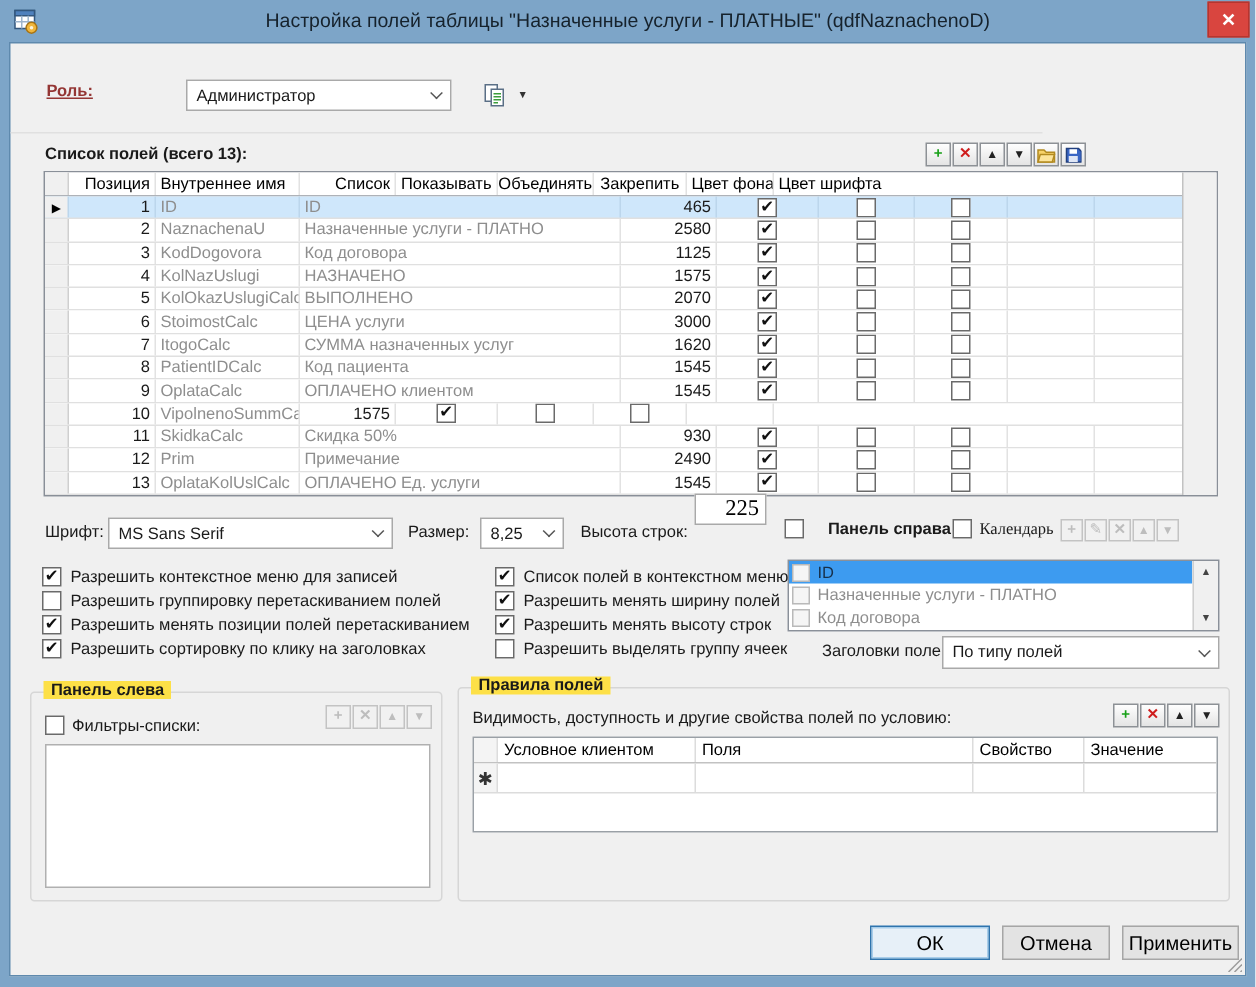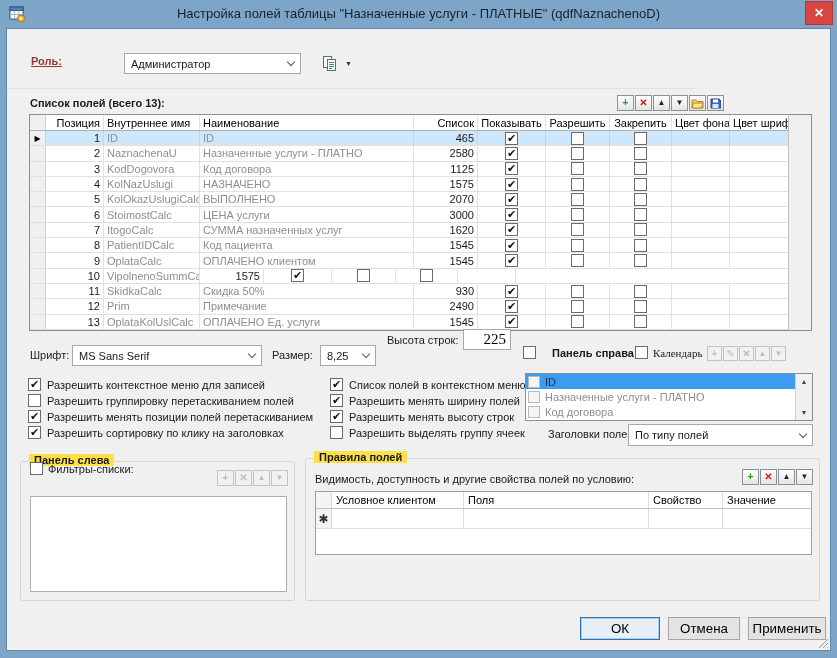--- a/index.html
+++ b/index.html
@@ -177,24 +177,23 @@
         </svg>
       </button>
     </div>
 
     <div class="fl-panel">
       <div class="grid">
         <div id="grid-head">
             <div class="gc c0 hc"></div>
             <div class="gc c1 hc num">Позиция</div>
             <div class="gc c2 hc">Внутреннее имя</div>
-            <div class="gc c3 hc">Наименование</div>
             <div class="gc c4 hc num">Список</div>
             <div class="gc c5 hc">Показывать</div>
-            <div class="gc c6 hc">Разрешить</div>
+            <div class="gc c6 hc">Объединять</div>
             <div class="gc c7 hc">Закрепить</div>
             <div class="gc c8 hc">Цвет фона</div>
             <div class="gc c9 hc">Цвет шрифта</div>
           </div>
         <div id="grid-body">
             <div class="grow sel">
               <div class="gc c0 mark">▶</div>
               <div class="gc c1 num">1</div>
               <div class="gc c2 gray">ID</div>
               <div class="gc c3 gray">ID</div>
@@ -434,21 +433,21 @@
     <div class="lbl" style="left:24px;top:321px;">Шрифт:</div>
     <div class="combo combo-font">
       <span>MS Sans Serif</span>
       <span class="chev"></span>
     </div>
     <div class="lbl" style="left:266px;top:321px;">Размер:</div>
     <div class="combo combo-size">
       <span>8,25</span>
       <span class="chev"></span>
     </div>
-    <div class="lbl" style="left:381px;top:306px;">Высота строк:</div>
+    <div class="lbl" style="left:381px;top:321px;">Высота строк:</div>
     <input class="rowh-input" value="225" style="">
 
     <div class="cbrow" style="left:517px;top:318px;font-weight:bold;gap:16px;">
       <span class="cb" id="cb-panel"></span>
       <span>Панель справа</span>
     </div>
     <div class="cbrow" style="left:629px;top:318px;font-family:Liberation Serif, serif;">
       <span class="cb" id="cb-calendar"></span>
       <span>Календарь</span>
     </div>
@@ -528,21 +527,21 @@
           <span>Разрешить менять высоту строк</span>
         </div>
         <div class="opt">
           <span class="cb"></span>
           <span>Разрешить выделять группу ячеек</span>
         </div>
       </div>
 
     <div class="group group-left">
       <div class="gtitle">Панель слева</div>
-      <div class="cbrow" style="left:9px;top:0;">
+      <div class="cbrow" style="left:9px;top:15px;">
         <span class="cb" id="cb-filters"></span>
         <span>Фильтры-списки:</span>
       </div>
       <div class="toolbar gl-toolbar">
         <button class="tb dis">
             <span class="g-add">+</span>
           </button>
         <button class="tb dis">
             <span class="g-del">✕</span>
           </button>

